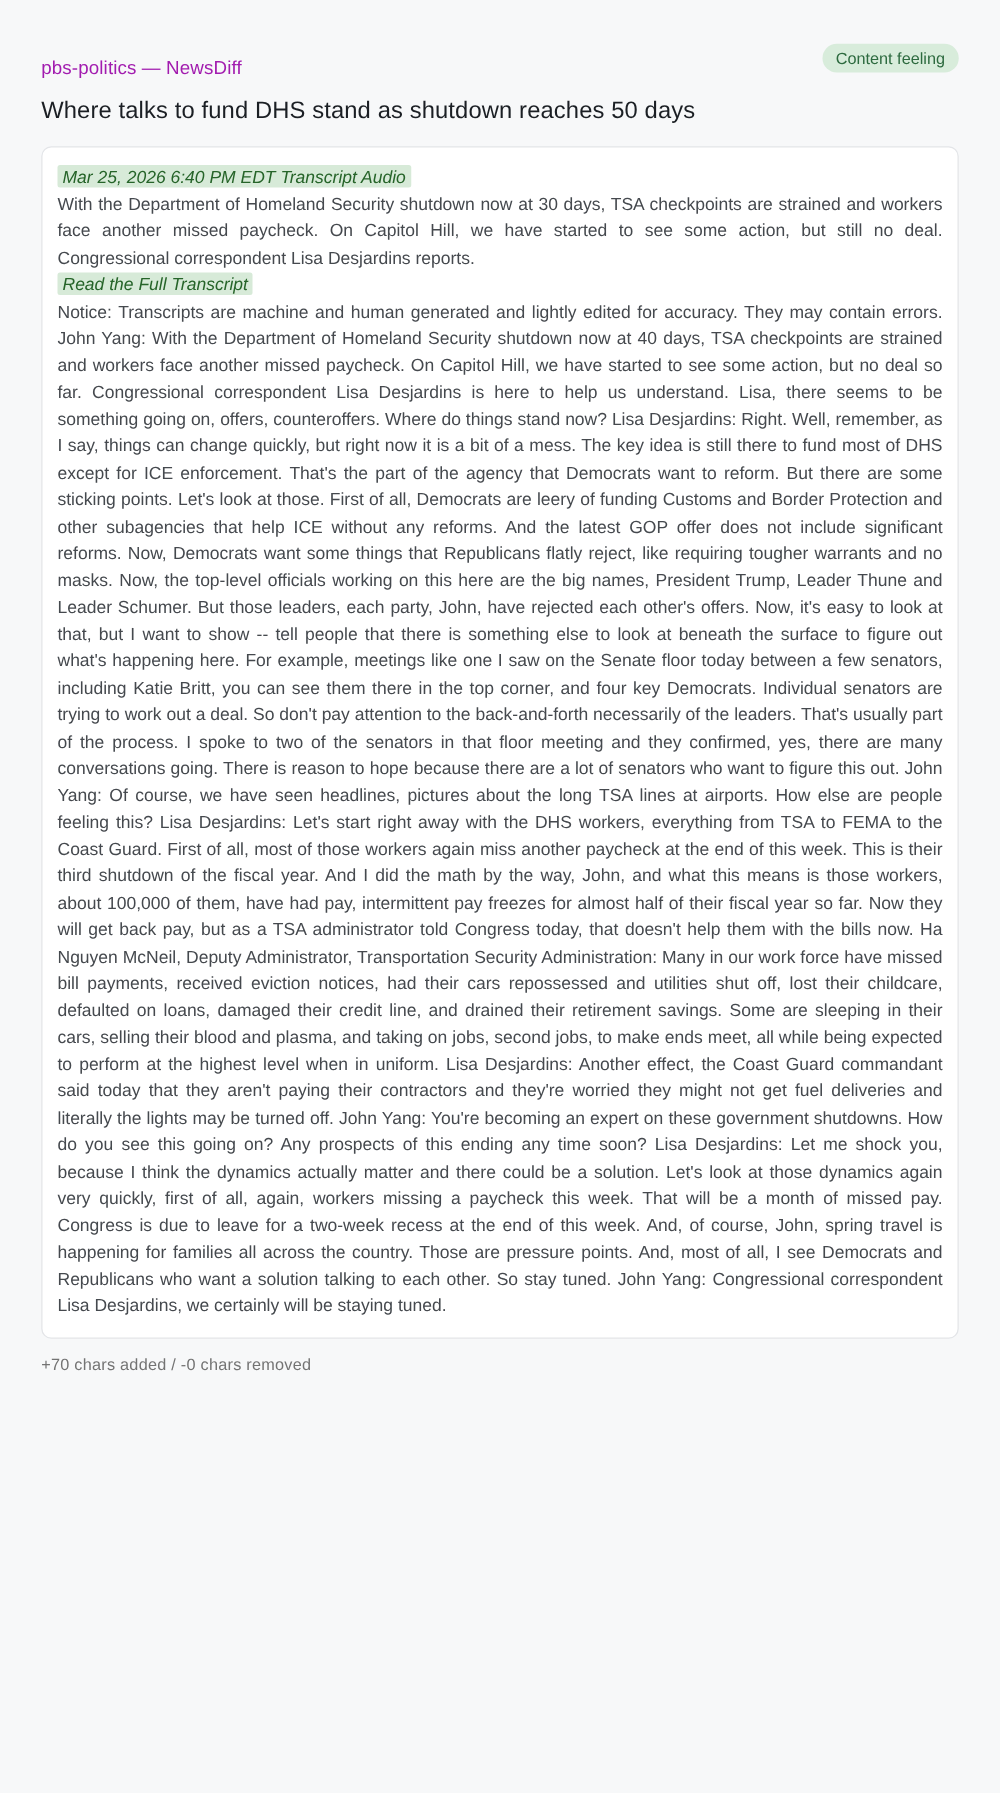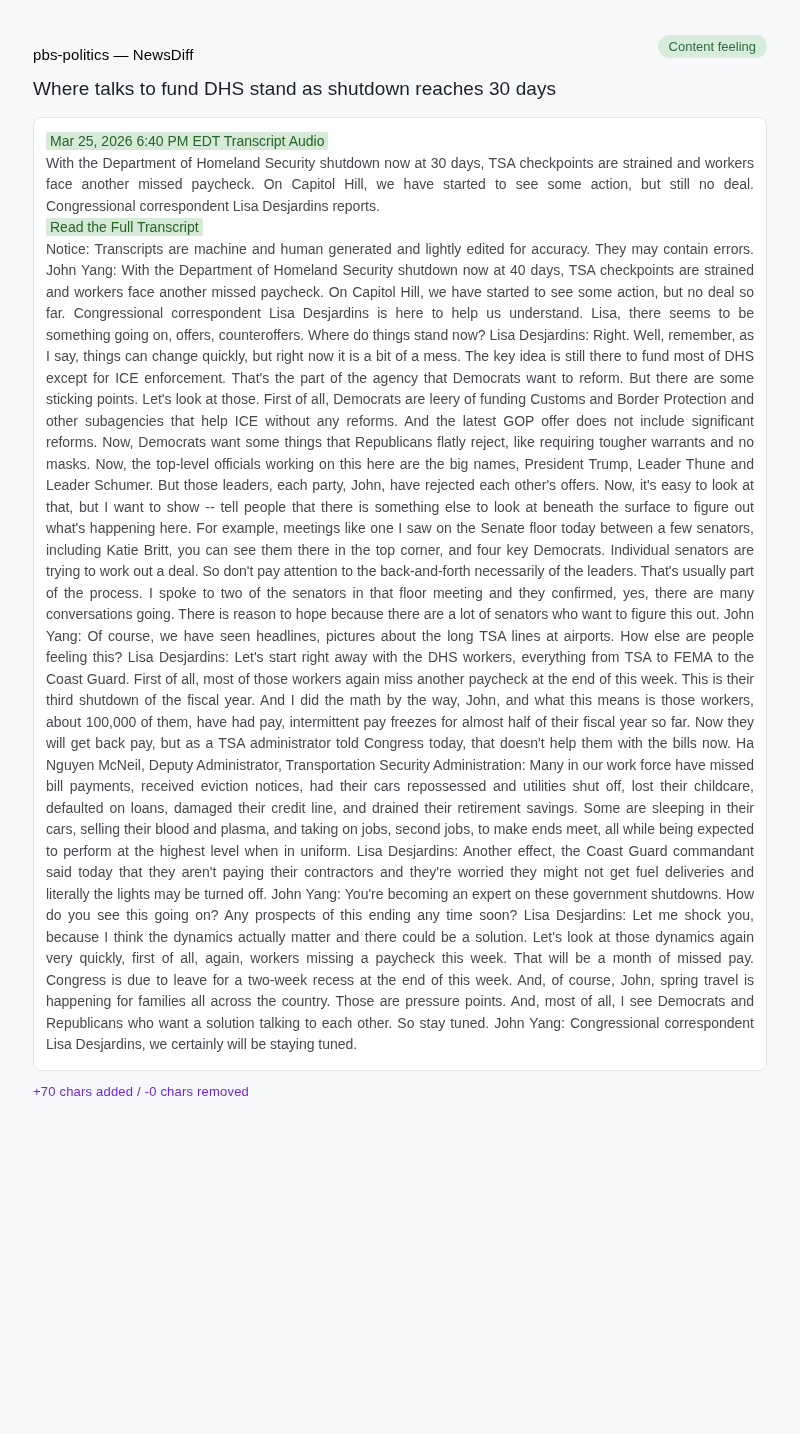--- a/index.html
+++ b/index.html
@@ -17,21 +17,21 @@
   .page {
     padding: 30px 33px 0 33px;
   }
   .header-row {
     display: flex;
     justify-content: space-between;
     align-items: center;
   }
   .source-label {
     font-size: 15px;
-    color: #000000;
+    color: #a21caf;
     letter-spacing: 0.1px;
     margin-top: 16px;
   }
   .status-badge {
     font-size: 13px;
     line-height: 1;
     padding: 5px 11px 5px 11px;
     border-radius: 999px;
     background: var(--badge-bg, #d8ecdb);
     color: var(--badge-text, #2d6a3f);
@@ -56,39 +56,40 @@
     color: #45494e;
   }
   .diff-card p {
     margin: 0;
   }
   .added-span {
     background: var(--added-bg, #d7ead8);
     color: var(--added-text, #266429);
     padding: 1px 4px;
     border-radius: 2px;
+    font-style: italic;
   }
   .diff-stats {
     margin-top: 13px;
     font-size: 13px;
-    color: #6d28d9;
+    color: #737373;
     letter-spacing: 0.2px;
   }
 </style>
 </head>
 <body>
 
 <div class="page">
 
   <div class="header-row">
     <span class="source-label">pbs-politics — NewsDiff</span>
     <span class="status-badge">Content feeling</span>
   </div>
 
-  <h1 class="page-title">Where talks to fund DHS stand as shutdown reaches 30 days</h1>
+  <h1 class="page-title">Where talks to fund DHS stand as shutdown reaches 50 days</h1>
 
   <div class="diff-card">
     <p><span class="added-span">Mar 25, 2026 6:40 PM EDT Transcript Audio</span></p>
     <p>With the Department of Homeland Security shutdown now at 30 days, TSA checkpoints are strained and workers face another missed paycheck. On Capitol Hill, we have started to see some action, but still no deal. Congressional correspondent Lisa Desjardins reports.</p>
     <p><span class="added-span">Read the Full Transcript</span></p>
     <p>Notice: Transcripts are machine and human generated and lightly edited for accuracy. They may contain errors. John Yang: With the Department of Homeland Security shutdown now at 40 days, TSA checkpoints are strained and workers face another missed paycheck. On Capitol Hill, we have started to see some action, but no deal so far. Congressional correspondent Lisa Desjardins is here to help us understand. Lisa, there seems to be something going on, offers, counteroffers. Where do things stand now? Lisa Desjardins: Right. Well, remember, as I say, things can change quickly, but right now it is a bit of a mess. The key idea is still there to fund most of DHS except for ICE enforcement. That's the part of the agency that Democrats want to reform. But there are some sticking points. Let's look at those. First of all, Democrats are leery of funding Customs and Border Protection and other subagencies that help ICE without any reforms. And the latest GOP offer does not include significant reforms. Now, Democrats want some things that Republicans flatly reject, like requiring tougher warrants and no masks. Now, the top-level officials working on this here are the big names, President Trump, Leader Thune and Leader Schumer. But those leaders, each party, John, have rejected each other's offers. Now, it's easy to look at that, but I want to show -- tell people that there is something else to look at beneath the surface to figure out what's happening here. For example, meetings like one I saw on the Senate floor today between a few senators, including Katie Britt, you can see them there in the top corner, and four key Democrats. Individual senators are trying to work out a deal. So don't pay attention to the back-and-forth necessarily of the leaders. That's usually part of the process. I spoke to two of the senators in that floor meeting and they confirmed, yes, there are many conversations going. There is reason to hope because there are a lot of senators who want to figure this out. John Yang: Of course, we have seen headlines, pictures about the long TSA lines at airports. How else are people feeling this? Lisa Desjardins: Let's start right away with the DHS workers, everything from TSA to FEMA to the Coast Guard. First of all, most of those workers again miss another paycheck at the end of this week. This is their third shutdown of the fiscal year. And I did the math by the way, John, and what this means is those workers, about 100,000 of them, have had pay, intermittent pay freezes for almost half of their fiscal year so far. Now they will get back pay, but as a TSA administrator told Congress today, that doesn't help them with the bills now. Ha Nguyen McNeil, Deputy Administrator, Transportation Security Administration: Many in our work force have missed bill payments, received eviction notices, had their cars repossessed and utilities shut off, lost their childcare, defaulted on loans, damaged their credit line, and drained their retirement savings. Some are sleeping in their cars, selling their blood and plasma, and taking on jobs, second jobs, to make ends meet, all while being expected to perform at the highest level when in uniform. Lisa Desjardins: Another effect, the Coast Guard commandant said today that they aren't paying their contractors and they're worried they might not get fuel deliveries and literally the lights may be turned off. John Yang: You're becoming an expert on these government shutdowns. How do you see this going on? Any prospects of this ending any time soon? Lisa Desjardins: Let me shock you, because I think the dynamics actually matter and there could be a solution. Let's look at those dynamics again very quickly, first of all, again, workers missing a paycheck this week. That will be a month of missed pay. Congress is due to leave for a two-week recess at the end of this week. And, of course, John, spring travel is happening for families all across the country. Those are pressure points. And, most of all, I see Democrats and Republicans who want a solution talking to each other. So stay tuned. John Yang: Congressional correspondent Lisa Desjardins, we certainly will be staying tuned.</p>
   </div>
 
   <div class="diff-stats">+70 chars added / -0 chars removed</div>
 

